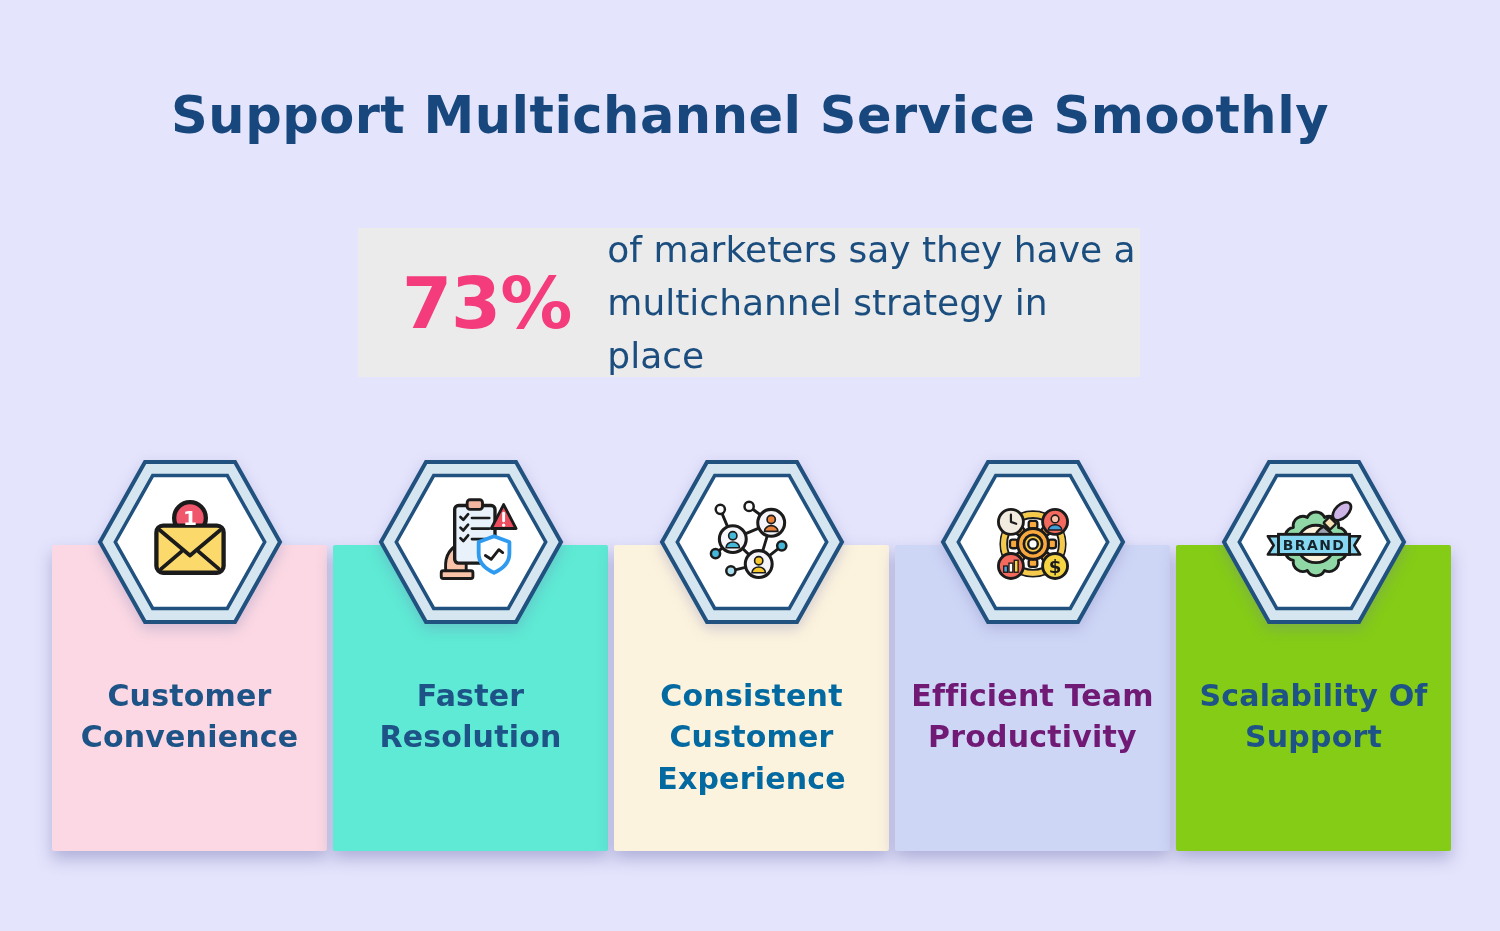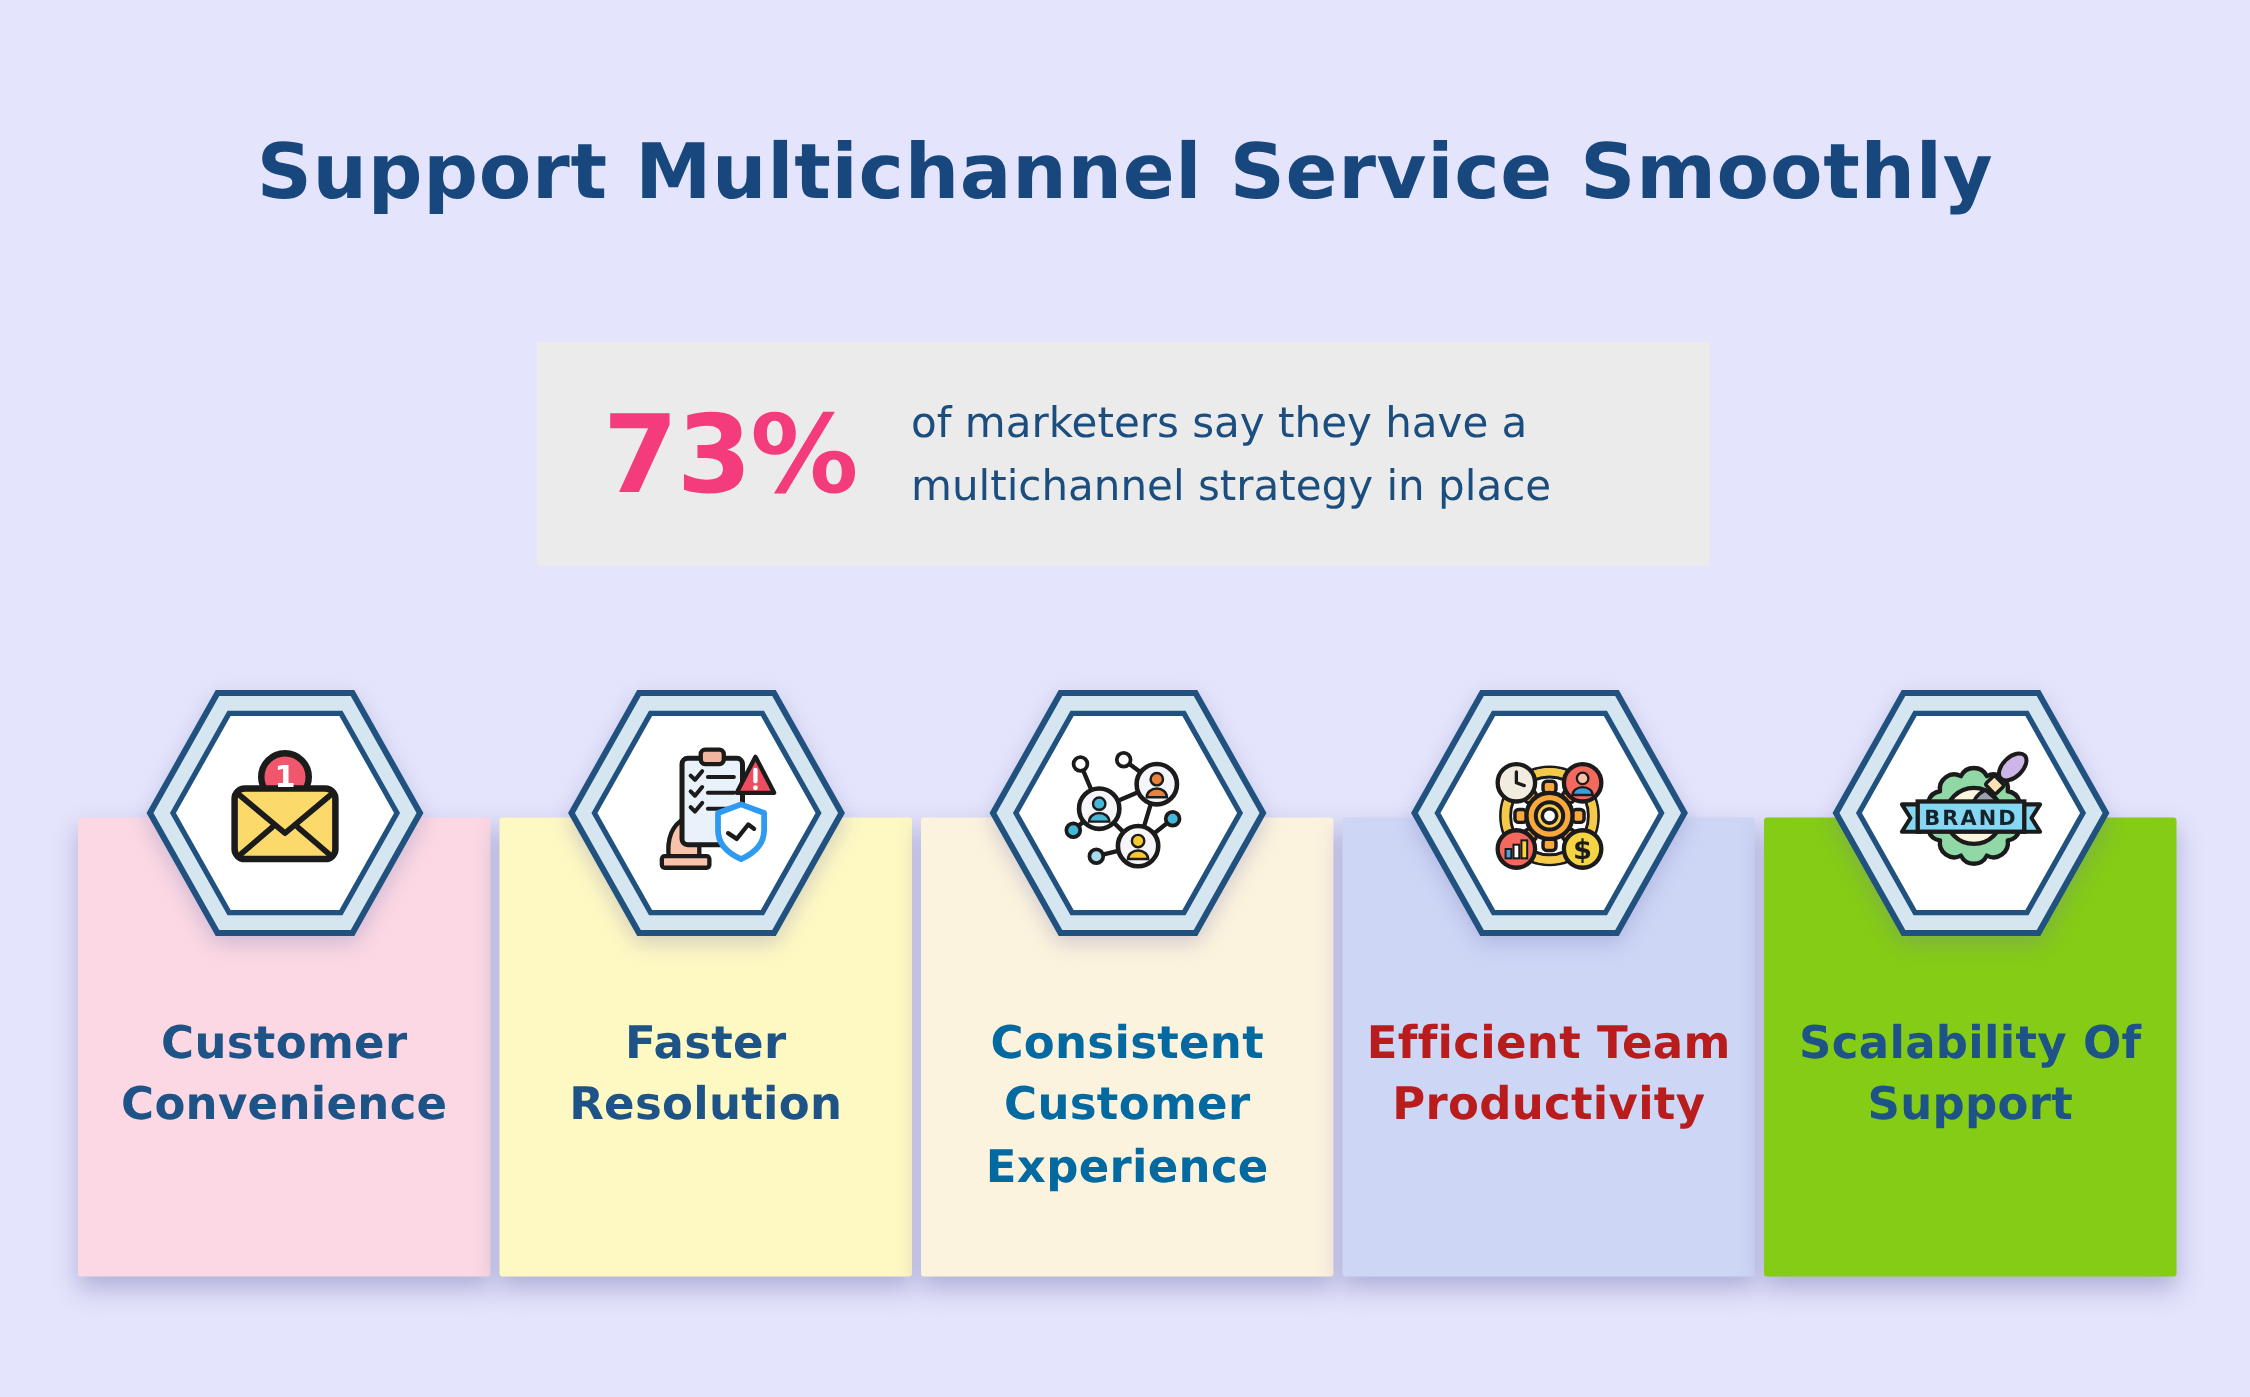--- a/index.html
+++ b/index.html
@@ -31,21 +31,21 @@
   .stat-value {
     font-size: 72px;
     font-weight: 700;
     color: #F43C7C;
     margin-left: 44px;
     letter-spacing: -1px;
     flex: 0 0 auto;
   }
   .stat-desc {
     margin-left: 36px;
-    font-size: 28px;
+    font-size: 36px;
     font-weight: 500;
     color: #1B4E7E;
     line-height: 1.48;
   }
   .stat-desc span { display: block; }
   .cards {
     position: absolute;
     left: 52px; top: 545px;
     display: flex;
     gap: 6px;
@@ -109,21 +109,21 @@
         <path d="M20,78 L41,60 M80,78 L59,60" stroke="#1b1b1b" stroke-width="4" stroke-linecap="round"></path>
         <text x="50" y="32" font-size="21" font-weight="bold" fill="#ffffff" text-anchor="middle">1</text>
       </svg>
     </div>
     <div class="card-label" style="color: rgb(29, 83, 134);">
       <span>Customer</span>
       <span>Convenience</span>
     </div>
   </div>
 
-  <div class="card" style="background: #fef9c3;">
+  <div class="card" style="background: #5eead4;">
     <div class="hexagon">
       <svg class="hex-frame" width="186" height="168" viewBox="0 0 186 168">
         <polygon points="3,84 48,4 138,4 183,84 138,164 48,164" fill="#D5E6F0" stroke="#20517F" stroke-width="4"></polygon>
         <polygon points="18.3,84 55.7,17.6 130.3,17.6 167.7,84 130.3,150.4 55.7,150.4" fill="#FFFFFF" stroke="#20517F" stroke-width="3.5"></polygon>
       </svg>
       <svg class="icon-svg" viewBox="0 0 100 100">
         <path d="M24,82 C22,68 26,58 36,53 L43,48 C40,44 42,37 48,36 C50,40 53,43 58,45 L57,54 C50,58 46,64 45,72 L45,82 Z" fill="#F8C3A8" stroke="#1b1b1b" stroke-width="3" stroke-linejoin="round"></path>
         <rect x="19" y="80" width="33" height="8" rx="2" fill="#F8C3A8" stroke="#1b1b1b" stroke-width="3"></rect>
         <rect x="33" y="12" width="42" height="60" rx="4" fill="#E9F1FA" stroke="#1b1b1b" stroke-width="3.5"></rect>
         <rect x="46" y="6" width="16" height="10" rx="3" fill="#F2B5A0" stroke="#1b1b1b" stroke-width="3"></rect>
@@ -235,21 +235,21 @@
           <rect x="19.5" y="75" width="4" height="6.5" fill="#4AA3DC" stroke="#1b1b1b" stroke-width="1.4"></rect>
           <rect x="25" y="72" width="4" height="9.5" fill="#ffffff" stroke="#1b1b1b" stroke-width="1.4"></rect>
           <rect x="30.5" y="69" width="4" height="12.5" fill="#F5D443" stroke="#1b1b1b" stroke-width="1.4"></rect>
         </g>
         <g>
           <circle cx="73" cy="75" r="13" fill="#F5D443" stroke="#1b1b1b" stroke-width="3"></circle>
           <text x="73" y="82" font-size="19" font-weight="bold" fill="#1b1b1b" text-anchor="middle">$</text>
         </g>
       </svg>
     </div>
-    <div class="card-label" style="color: #b91c1c;">
+    <div class="card-label" style="color: #701a75;">
       <span>Efficient Team</span>
       <span>Productivity</span>
     </div>
   </div>
 
   <div class="card" style="background: #84cc16;">
     <div class="hexagon">
       <svg class="hex-frame" width="186" height="168" viewBox="0 0 186 168">
         <polygon points="3,84 48,4 138,4 183,84 138,164 48,164" fill="#D5E6F0" stroke="#20517F" stroke-width="4"></polygon>
         <polygon points="18.3,84 55.7,17.6 130.3,17.6 167.7,84 130.3,150.4 55.7,150.4" fill="#FFFFFF" stroke="#20517F" stroke-width="3.5"></polygon>

